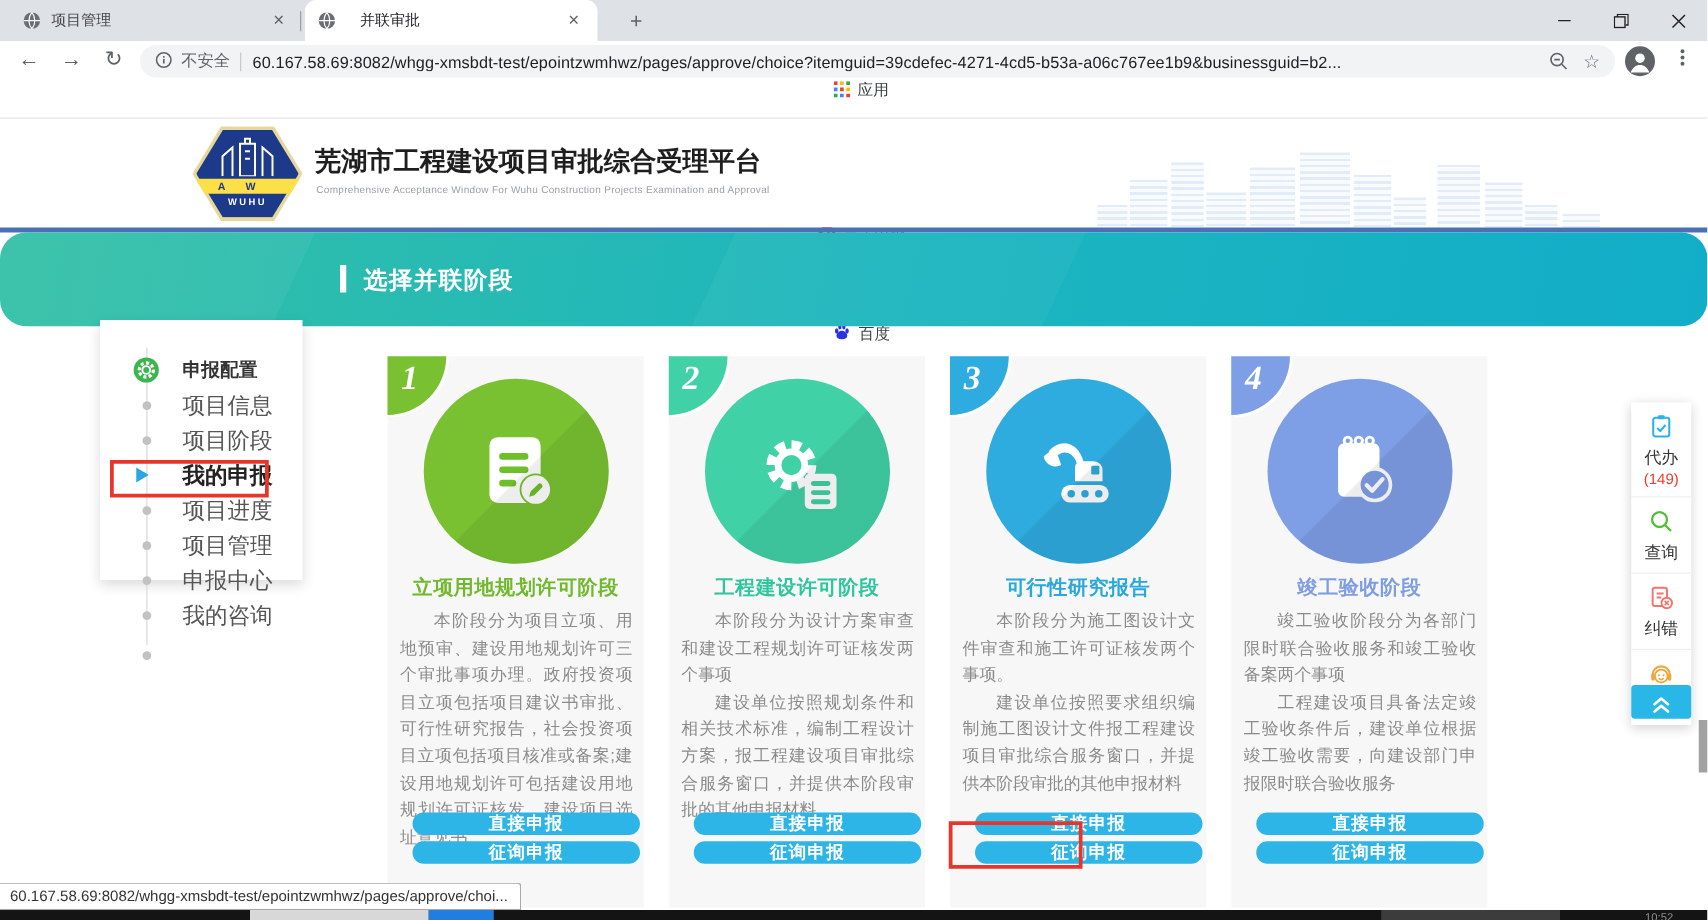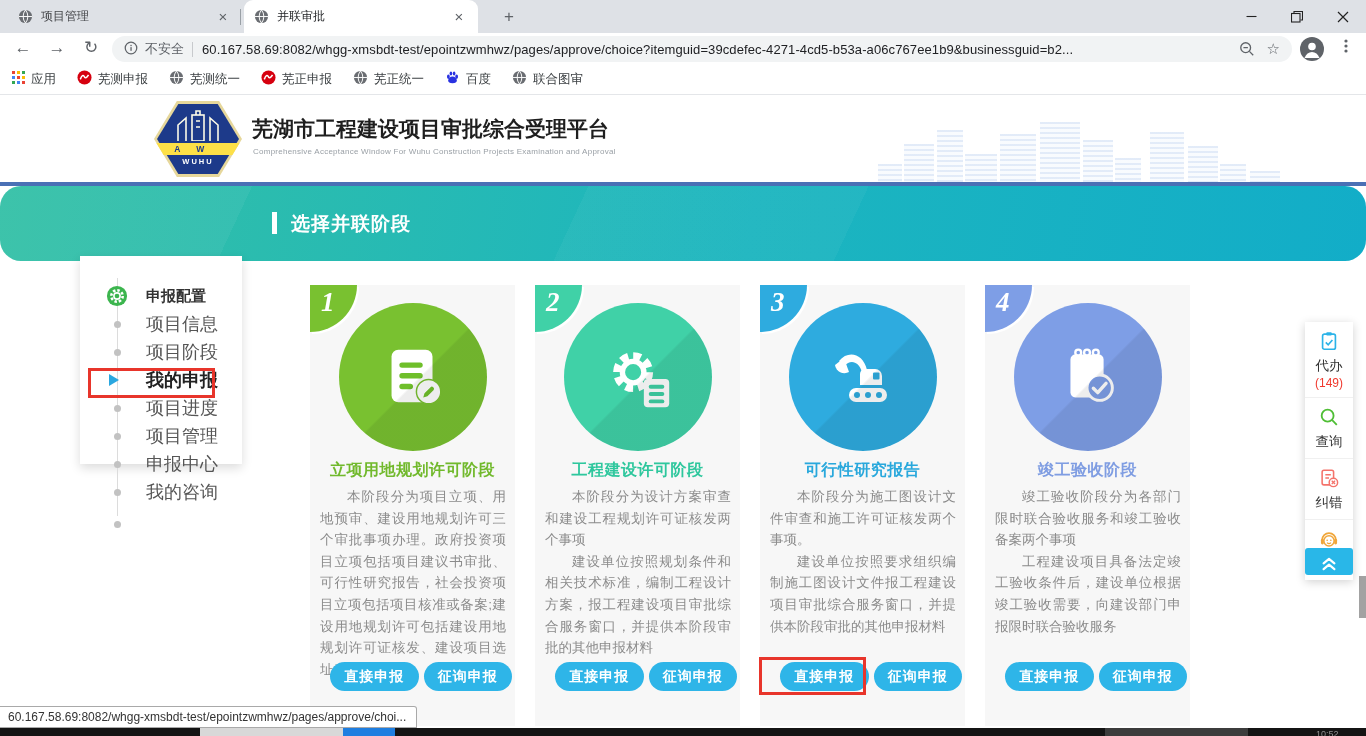--- a/index.html
+++ b/index.html
@@ -5,21 +5,21 @@
   * { box-sizing: border-box; margin: 0; padding: 0; }
   html,body { width:1366px; height:736px; overflow:hidden;
     font-family:"Liberation Sans","DejaVu Sans",sans-serif; background:#fff; }
   .screen { position:relative; width:1366px; height:736px; background:#fff; }
 
   
   .titlebar { position:absolute; top:0; left:0; right:0; height:33px; background:#dee1e6; }
   .tab { position:absolute; top:0; height:33px; width:234px; display:flex; align-items:center;
     padding:0 10px; font-size:12px; color:#45474a; }
   .tab.t0 { left:8px; }
-  .tab.t1 { left:244px; background:#fff; border-radius:9px 9px 0 0; color:#1f2023; }
+  .tab.t1 { left:244px; background:#fff; border-radius:9px 9px 0 0; color:#1f2023;gap:11px; }
   .tab .fav { margin-right:8px; display:flex; }
   .tab .ttl { flex:1; overflow:hidden; white-space:nowrap; }
   .tab .tclose { color:#5f6368; font-size:15px; width:18px; text-align:center; }
   .tab-sep { position:absolute; left:240px; top:9px; width:1px; height:16px; background:#9aa0a6; }
   .newtab { position:absolute; left:496px; top:5px; width:26px; height:24px; text-align:center;
     font-size:17px; color:#5f6368; line-height:24px; }
   .win-controls { position:absolute; right:0; top:0; height:33px; display:flex; }
   .win-btn { width:46px; height:33px; display:flex; align-items:center; justify-content:center; }
 
   .toolbar { position:absolute; top:33px; left:0; right:0; height:31px; background:#fff; }
@@ -32,21 +32,21 @@
   .omni-div { width:1px; height:15px; background:#c8cacd; margin-right:9px; }
   .omni-url { flex:1; white-space:nowrap; overflow:hidden; text-overflow:clip; letter-spacing:0.1px; }
   .omni-ic { margin-left:12px; display:flex; }
   .star { font-size:15px; color:#5f6368; margin-left:12px; }
   .avatar { position:absolute; right:42px; top:4px; width:24px; height:24px; border-radius:50%;
     overflow:hidden; background:#5f6368; }
   .menu3 { position:absolute; right:12px; top:5px; }
 
   .bookmarks { position:absolute; top:64px; left:0; right:0; height:31px; background:#fff;
     border-bottom:1px solid #e4e6e9; display:flex; align-items:center; padding-left:12px; gap:21px;
-    font-size:12.5px; color:#3c4043; }
+    font-size:12.5px; color:#3c4043;flex-direction:column; }
   .bm { display:flex; align-items:center; gap:6px; }
 
   
   .site-header { position:absolute; top:96px; left:0; right:0; height:86px; background:#fff; overflow:hidden; }
   .skyline { position:absolute; right:0; bottom:0; width:560px; height:86px; }
   .bld { position:absolute; bottom:0;
     background:repeating-linear-gradient(180deg, rgba(203,219,243,0.55) 0 2px, rgba(242,247,253,0.5) 2px 5px); }
   .logo-hex { position:absolute; left:154px; top:5px; width:88px; height:76px;
     clip-path:polygon(26% 0,74% 0,100% 50%,74% 100%,26% 100%,0 50%); background:#e6d79b; }
   .logo-hex-in { position:absolute; left:3px; top:3px; right:3px; bottom:3px;
@@ -103,21 +103,21 @@
   .big-circle { position:absolute; left:50%; transform:translateX(-50%); top:18px; width:148px;
     height:148px; border-radius:50%; display:flex; align-items:center; justify-content:center;
     overflow:hidden; }
   .big-circle::after { content:''; position:absolute; inset:0; border-radius:50%;
     background:linear-gradient(135deg, transparent 52%, rgba(0,0,0,0.07) 53%); }
   .stage-title { position:absolute; top:175px; left:0; width:100%; text-align:center; font-size:16px;
     font-weight:bold; letter-spacing:0.5px; }
   .stage-desc { position:absolute; top:201px; left:10px; right:9px; font-size:13.5px; line-height:1.6;
     color:#8b8b8b; text-align:justify; }
   .stage-desc p { text-indent:2em; }
-  .stage-btns { position:absolute; bottom:35px; left:20px; right:3px; display:flex; gap:5px; }
+  .stage-btns { position:absolute; bottom:35px; left:20px; right:3px; display:flex; gap:5px;flex-direction:column; }
   .stage-btn { flex:1; height:29px; border-radius:15px; background:#2eb5e8; color:#fff; font-size:14px;
     font-weight:bold; display:flex; align-items:center; justify-content:center; letter-spacing:1px; }
   .c1 .badge, .c1 .big-circle { background:#79c130; } .c1 .stage-title { color:#71b92c; }
   .c2 .badge, .c2 .big-circle { background:#40d1a7; } .c2 .stage-title { color:#2ec79d; }
   .c3 .badge, .c3 .big-circle { background:#2eabdf; } .c3 .stage-title { color:#29a8dc; }
   .c4 .badge, .c4 .big-circle { background:#7e9ee6; } .c4 .stage-title { color:#7f9de2; }
 
   
   .float-bar { position:absolute; right:13px; top:322px; width:48px; background:#fff;
     box-shadow:0 2px 9px rgba(0,0,0,0.18); z-index:6; }

